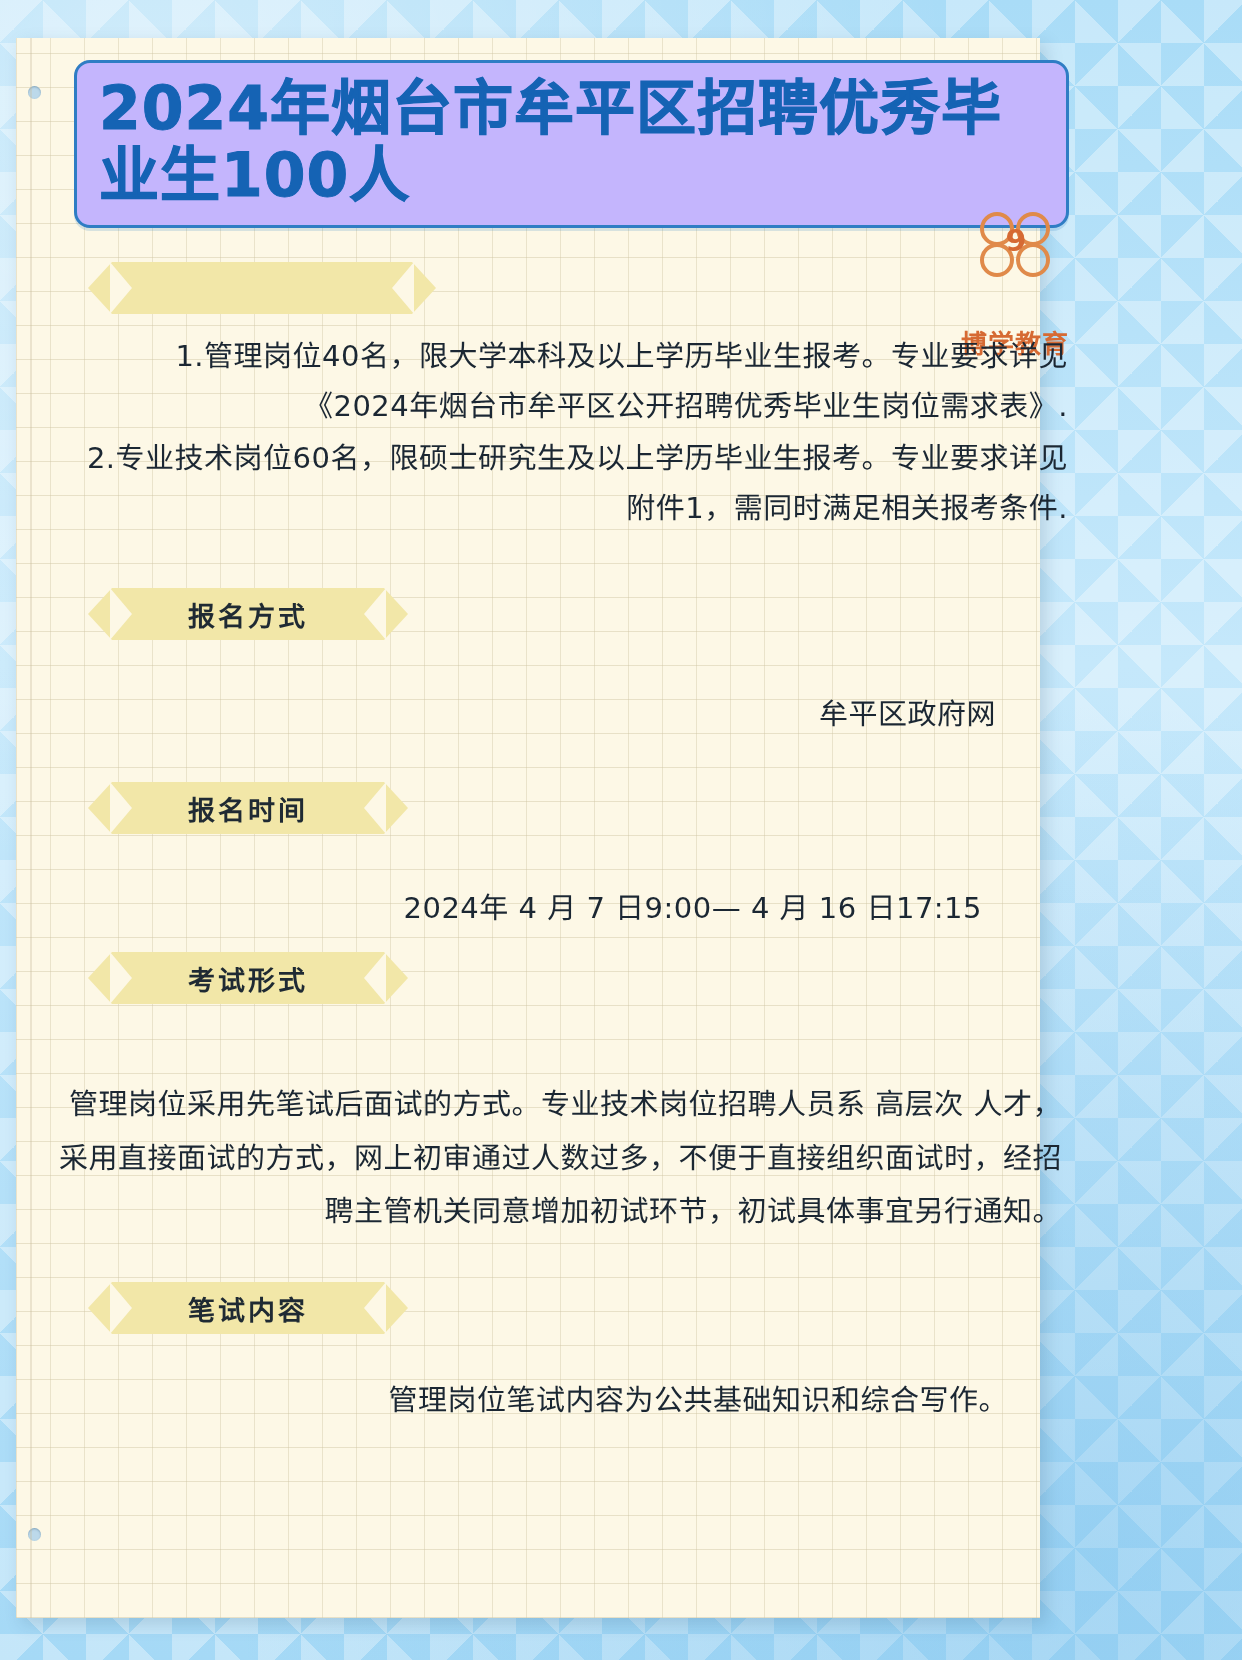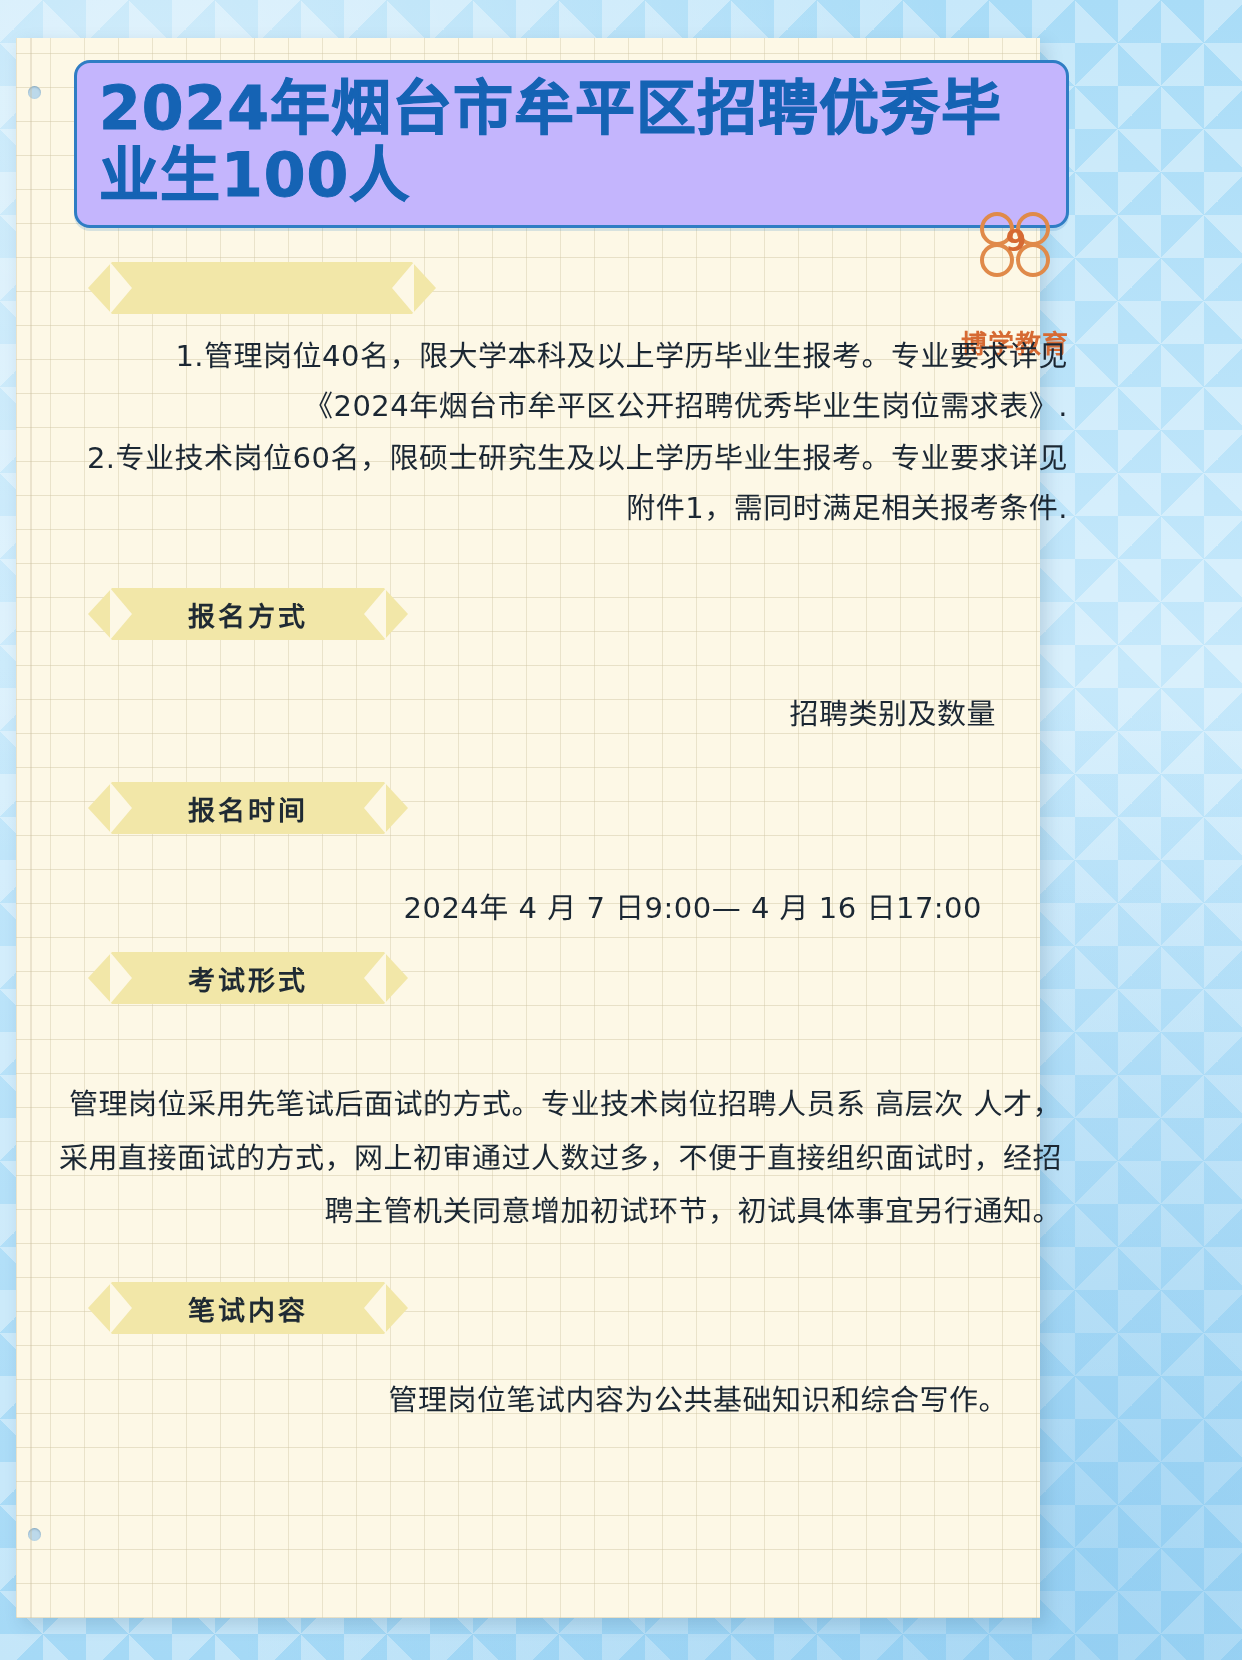--- a/index.html
+++ b/index.html
@@ -231,31 +231,31 @@
 <div class="para" style="left:78px; top:434px; width:990px;">2.专业技术岗位60名，限硕士研究生及以上学历毕业生报考。专业要求详见附件1，需同时满足相关报考条件.</div>
 
 <div class="ribbon" style="left:112px; top:588px; width:272px;">
   <div class="ribbon-arrow-left"></div>
   <div class="ribbon-arrow-right"></div>
   <div class="ribbon-cut-left"></div>
   <div class="ribbon-cut-right"></div>
   <span class="ribbon-label">报名方式</span>
 </div>
 
-<div class="para" style="left:96px; top:690px; width:900px;">招聘类别及数量</div>
+<div class="para" style="left:96px; top:690px; width:900px;">牟平区政府网</div>
 
 <div class="ribbon" style="left:112px; top:782px; width:272px;">
   <div class="ribbon-arrow-left"></div>
   <div class="ribbon-arrow-right"></div>
   <div class="ribbon-cut-left"></div>
   <div class="ribbon-cut-right"></div>
   <span class="ribbon-label">报名时间</span>
 </div>
 
-<div class="para" style="left:82px; top:884px; width:900px;">2024年 4 月 7 日9:00— 4 月 16 日17:00</div>
+<div class="para" style="left:82px; top:884px; width:900px;">2024年 4 月 7 日9:00— 4 月 16 日17:15</div>
 
 <div class="ribbon" style="left:112px; top:952px; width:272px;">
   <div class="ribbon-arrow-left"></div>
   <div class="ribbon-arrow-right"></div>
   <div class="ribbon-cut-left"></div>
   <div class="ribbon-cut-right"></div>
   <span class="ribbon-label">考试形式</span>
 </div>
 
 <div class="para" style="left:52px; top:1078px; width:1010px; line-height:1.85;">管理岗位采用先笔试后面试的方式。专业技术岗位招聘人员系 高层次 人才，采用直接面试的方式，网上初审通过人数过多，不便于直接组织面试时，经招聘主管机关同意增加初试环节，初试具体事宜另行通知。</div>

